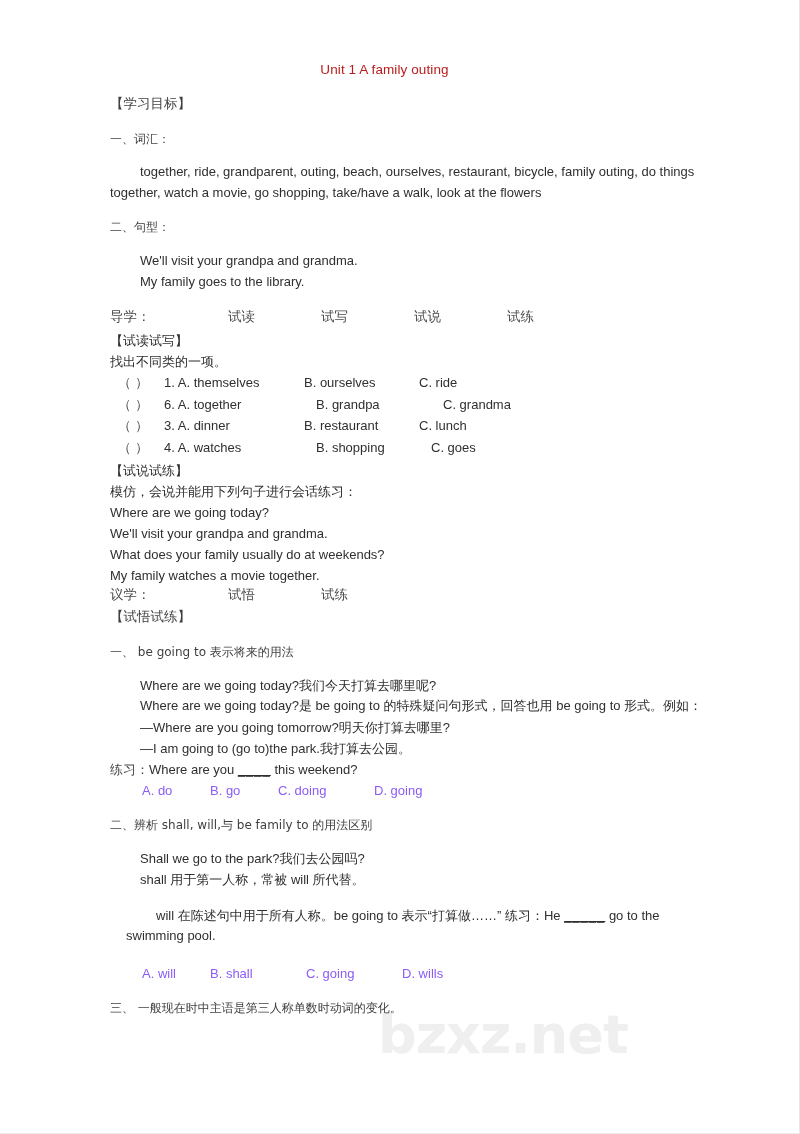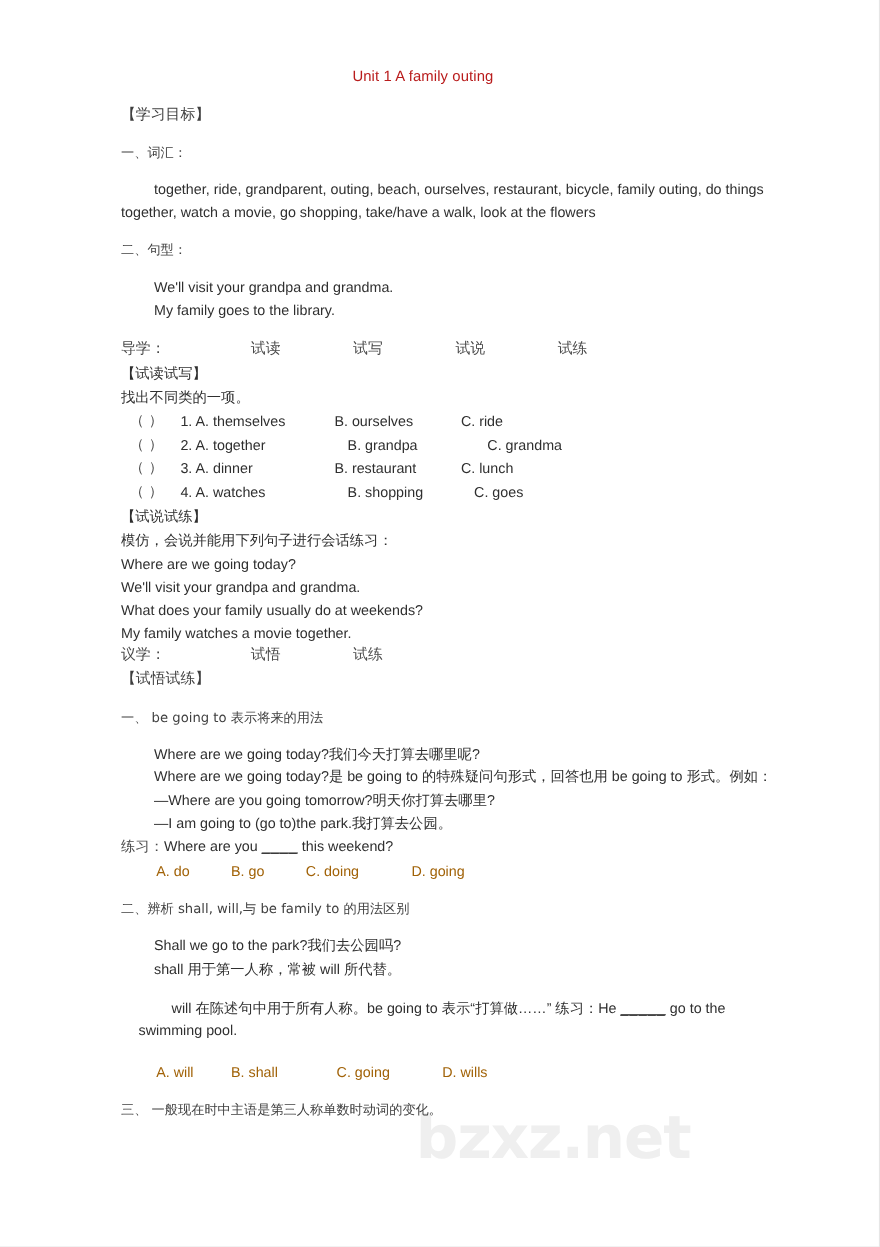--- a/index.html
+++ b/index.html
@@ -117,21 +117,21 @@
   .quiz-row .opt-c { flex: 0 0 auto; }
   .quiz-row.pad-b .opt-b { padding-left: 12px; }
   .quiz-row.pad-c .opt-c { padding-left: 12px; }
 
   .choices {
     display: flex;
     font-size: 13px;
     line-height: 21px;
     padding-left: 32px;
     margin: 0 0 16px 0;
-    color: #a16207;
+    color: #8b5cf6;
   }
   .choices .ch { flex: 0 0 68px; }
   .choices .ch.wide { flex: 0 0 96px; }
   .choices .ch:last-child { flex: 0 0 auto; }
   .blank-u { text-decoration: underline; letter-spacing: 1px; }
 </style>
 </head>
 <body>
 
 <div class="page">
@@ -167,21 +167,21 @@
 
     <div class="quiz">
       <div class="quiz-row">
         <span class="paren cn">（      ）</span>
         <span class="opt-a">1. A. themselves</span>
         <span class="opt-b">B. ourselves</span>
         <span class="opt-c">C. ride</span>
       </div>
       <div class="quiz-row pad-b pad-c">
         <span class="paren cn">（      ）</span>
-        <span class="opt-a">2. A. together</span>
+        <span class="opt-a">6. A. together</span>
         <span class="opt-b">B. grandpa</span>
         <span class="opt-c">C. grandma</span>
       </div>
       <div class="quiz-row">
         <span class="paren cn">（      ）</span>
         <span class="opt-a">3. A. dinner</span>
         <span class="opt-b">B. restaurant</span>
         <span class="opt-c">C. lunch</span>
       </div>
       <div class="quiz-row pad-b">

